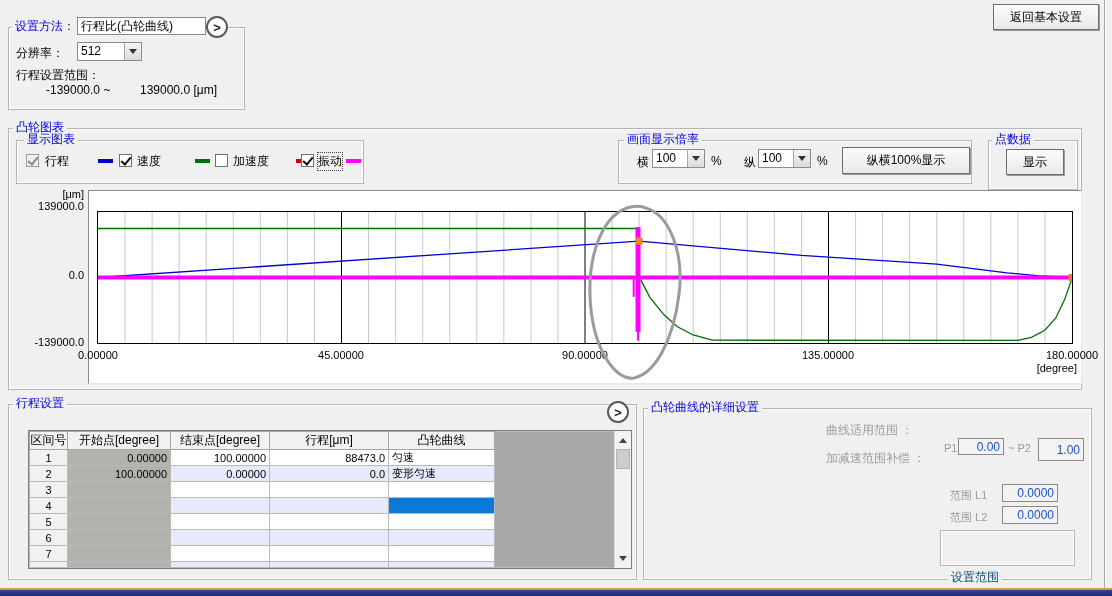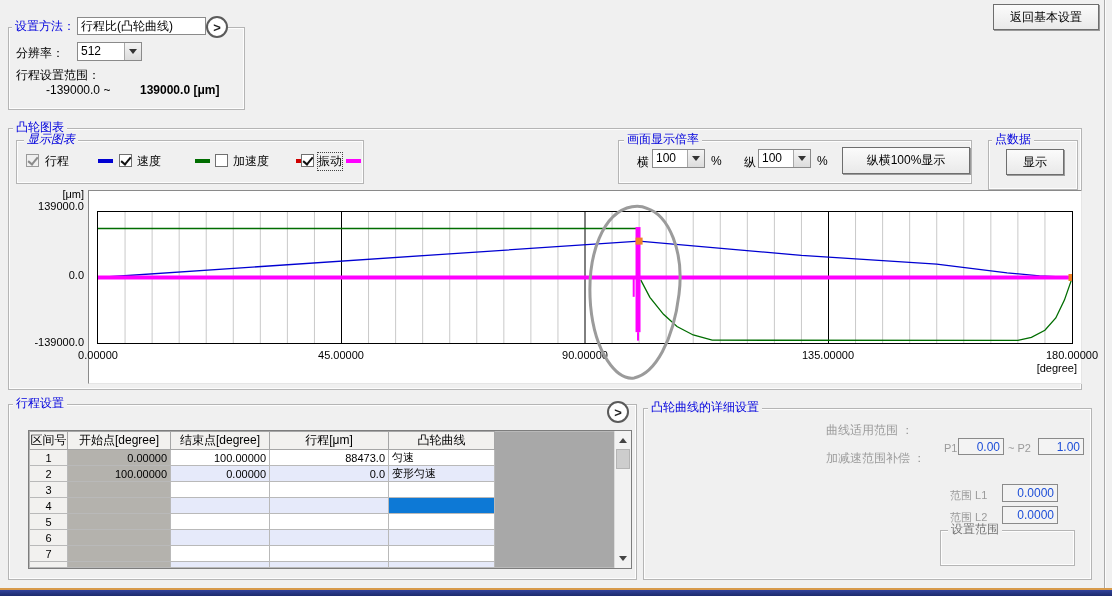--- a/index.html
+++ b/index.html
@@ -2,21 +2,21 @@
 <html><head>
 <meta charset="utf-8">
 <style>
   html,body{margin:0;padding:0;}
   #app{position:relative;width:1112px;height:596px;background:#f0f0f0;overflow:hidden;
        font-family:"Liberation Sans","DejaVu Sans",sans-serif;font-size:12px;color:#000;}
   .abs{position:absolute;}
   
   .gb{position:absolute;border:1px solid #b5b5b5;box-shadow:inset 0 0 0 1px #fdfdfd;}
   .gl{position:absolute;color:#0000dd;background:#f0f0f0;padding:0 3px;white-space:nowrap;line-height:13px;}
-  .gl.dis{color:#737373;}
+  .gl.dis{color:#0c4a6e;margin-top:48px;}
   
   .btn{position:absolute;background:linear-gradient(#fbfbfb,#e9e9e9);border:1px solid #6e6e6e;
        box-shadow:1px 1px 0 #9a9a9a;text-align:center;cursor:default;display:flex;align-items:center;justify-content:center;}
   .cbtnround{position:absolute;width:22px;height:22px;border-radius:50%;background:#fff;border:2px solid #5a5a5a;
        box-sizing:border-box;display:flex;align-items:center;justify-content:center;font-weight:bold;font-size:13px;color:#222;}
   
   .field{position:absolute;background:#fff;border:1px solid #8a8a8a;box-sizing:border-box;
          display:flex;align-items:center;padding:0 3px;overflow:hidden;white-space:nowrap;}
   .field.dis{background:#f3f3f3;color:#1d4ed8;justify-content:flex-end;}
   
@@ -80,27 +80,27 @@
   </div>
   <span class="lbl" style="left:16px;top:45px;">分辨率：</span>
   <div class="combo" style="left:77px;top:42px;width:65px;height:19px;">
     <span class="val">512</span>
     <span class="dbtn">
         <i class="tri-d"></i>
       </span>
   </div>
   <span class="lbl" style="left:16px;top:67px;">行程设置范围：</span>
   <span class="lbl" style="left:46px;top:83px;">-139000.0 ~</span>
-  <span class="lbl" style="left:140px;top:83px;font-weight:bold;">139000.0 [μm]</span>
+  <span class="lbl" style="left:140px;top:83px;">139000.0 [μm]</span>
 
   <div class="gb" style="left:8px;top:128px;width:1072px;height:260px;"></div>
   <span class="gl" style="left:13px;top:121px;">凸轮图表</span>
 
   <div class="gb" style="left:16px;top:140px;width:346px;height:42px;"></div>
-  <span class="gl" style="left:24px;top:133px;font-style:italic;">显示图表</span>
+  <span class="gl" style="left:24px;top:133px;">显示图表</span>
 
   <span class="chk dis" style="left:26px;top:154px;">
       <span class="mark"></span>
     </span>
   <span class="lbl" style="left:45px;top:153px;">行程</span>
   <span class="swatch" style="left: 98px; top: 159px; background: rgb(0, 0, 210);"></span>
 
   <span class="chk" style="left:119px;top:154px;">
       <span class="mark"></span>
     </span>
@@ -301,21 +301,21 @@
     </div>
   </div>
 
   <div class="gb" style="left:643px;top:408px;width:447px;height:170px;"></div>
   <span class="gl" style="left:648px;top:401px;">凸轮曲线的详细设置</span>
 
   <span class="lbl dis" style="left:826px;top:422px;">曲线适用范围 ：</span>
   <span class="lbl dis small" style="left:944px;top:442px;">P1</span>
   <div class="field dis" style="left:958px;top:438px;width:46px;height:17px;">0.00</div>
   <span class="lbl dis small" style="left:1008px;top:442px;">~ P2</span>
-  <div class="field dis" style="left:1038px;top:438px;width:46px;height:17px;">1.00</div>
+  <div class="field dis" style="left:1038px;top:438px;width:46px;height:23px;">1.00</div>
 
   <span class="lbl dis" style="left:826px;top:450px;">加减速范围补偿 ：</span>
   <span class="lbl dis small" style="left:950px;top:488px;text-align:center;">范围 L1</span>
   <div class="field dis" style="left:1002px;top:484px;width:56px;height:18px;">0.0000</div>
   <span class="lbl dis small" style="left:950px;top:510px;">范围 L2</span>
   <div class="field dis" style="left:1002px;top:506px;width:56px;height:18px;">0.0000</div>
 
   <div class="gb" style="left:940px;top:530px;width:133px;height:34px;"></div>
   <span class="gl dis" style="left:948px;top:523px;">设置范围</span>
 

